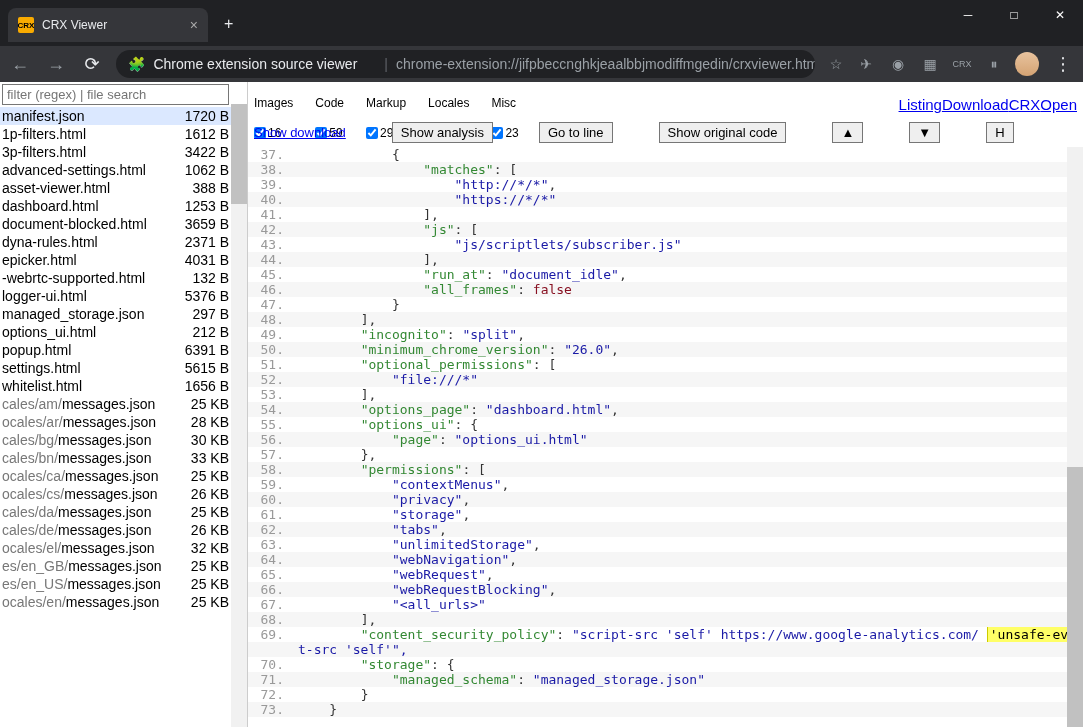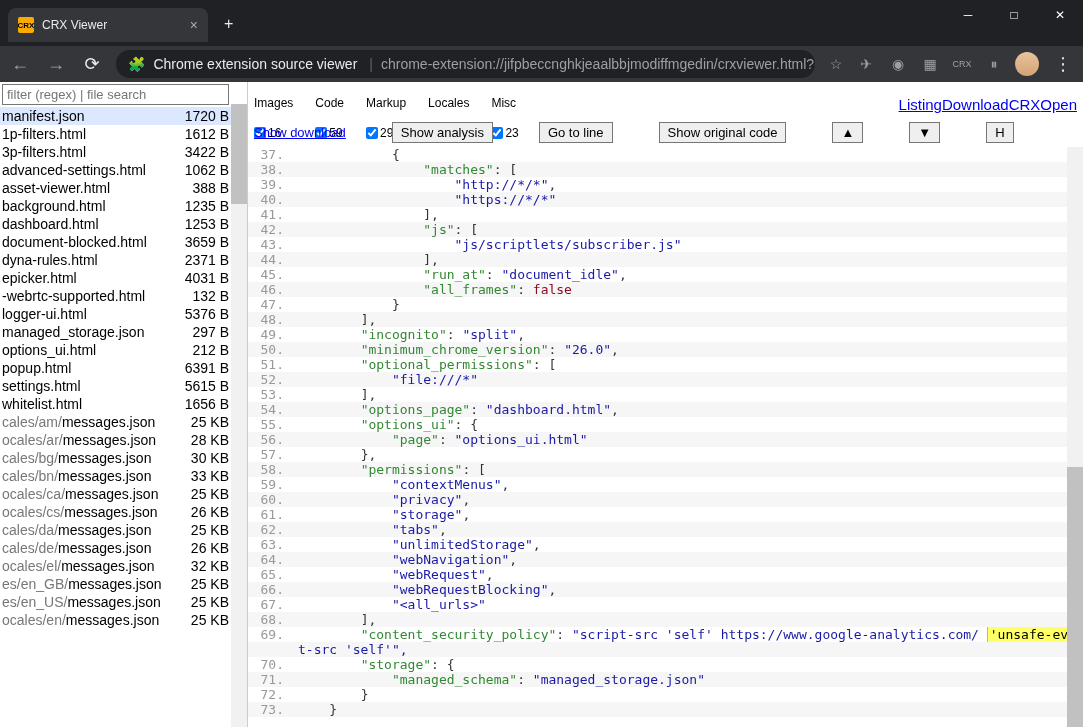--- a/index.html
+++ b/index.html
@@ -8,21 +8,21 @@
 .tab { background: #35363a; border-radius: 8px 8px 0 0; height: 34px; margin-top: 8px; margin-left: 8px; display: flex; align-items: center; padding: 0 10px; min-width: 200px; color: #e8eaed; font-size: 12px; }
 .tab-icon { width: 16px; height: 16px; background: #f9ab00; border-radius: 2px; margin-right: 8px; display:flex;align-items:center;justify-content:center;color:#000;font-weight:bold;font-size:8px; }
 .tab-close { margin-left: auto; color: #aaa; font-size: 14px; cursor: pointer; }
 .newtab { color: #e8eaed; margin-left: 16px; margin-top: 15px; font-size: 16px; cursor: pointer; }
 .win-controls { margin-left: auto; display: flex; height: 30px; }
 .win-btn { width: 46px; display: flex; align-items: center; justify-content: center; color: #fff; font-size: 12px; cursor: pointer; }
 .toolbar { height: 36px; background: #35363a; display: flex; align-items: center; padding: 0 8px; gap: 12px; }
 .nav-btn { color: #9aa0a6; font-size: 18px; cursor: pointer; width: 24px; text-align: center; }
 .nav-btn.active { color: #e8eaed; }
 .url-bar { flex: 1; background: #202124; border-radius: 14px; height: 28px; display: flex; align-items: center; padding: 0 12px; color: #9aa0a6; font-size: 14px; overflow: hidden; white-space: nowrap; }
-.url-prefix { color: #e8eaed; margin-right: 4px; white-space: nowrap; }
+.url-prefix { color: #e8eaed; margin-right: 19px; white-space: nowrap; }
 .ext-icons { display: flex; gap: 14px; align-items: center; }
 .ext-icon { width: 18px; height: 18px; color: #9aa0a6; display:flex;align-items:center;justify-content:center;font-size:14px; }
 .avatar { width: 24px; height: 24px; border-radius: 50%; background: linear-gradient(#e8c39e,#d4a373); }
 .app { display: flex; height: calc(727px - 46px - 36px); }
 .sidebar { width: 248px; border-right: 1px solid #ccc; display: flex; flex-direction: column; background: #fff; position: relative; }
 .side-scroll { position: absolute; right: 0; top: 22px; bottom: 0; width: 16px; background: #f1f1f1; }
 .side-thumb { position: absolute; top: 0; width: 100%; height: 100px; background: #c1c1c1; }
 .search-input { border: 1px solid #767676; margin: 2px; padding: 2px 4px; font-size: 13px; width: calc(100% - 20px); }
 .file-list { overflow: hidden; flex: 1; }
 .file-row { display: flex; padding: 1px 18px 1px 2px; font-size: 14px; cursor: pointer; white-space: nowrap; }
@@ -111,24 +111,20 @@
         </div>
         <div class="file-row">
           <span class="file-name">advanced-settings.html</span>
           <span class="file-size">1062 B</span>
         </div>
         <div class="file-row">
           <span class="file-name">asset-viewer.html</span>
           <span class="file-size">388 B</span>
         </div>
         <div class="file-row">
-          <span class="file-name">background.html</span>
-          <span class="file-size">1235 B</span>
-        </div>
-        <div class="file-row">
           <span class="file-name">dashboard.html</span>
           <span class="file-size">1253 B</span>
         </div>
         <div class="file-row">
           <span class="file-name">document-blocked.html</span>
           <span class="file-size">3659 B</span>
         </div>
         <div class="file-row">
           <span class="file-name">dyna-rules.html</span>
           <span class="file-size">2371 B</span>

